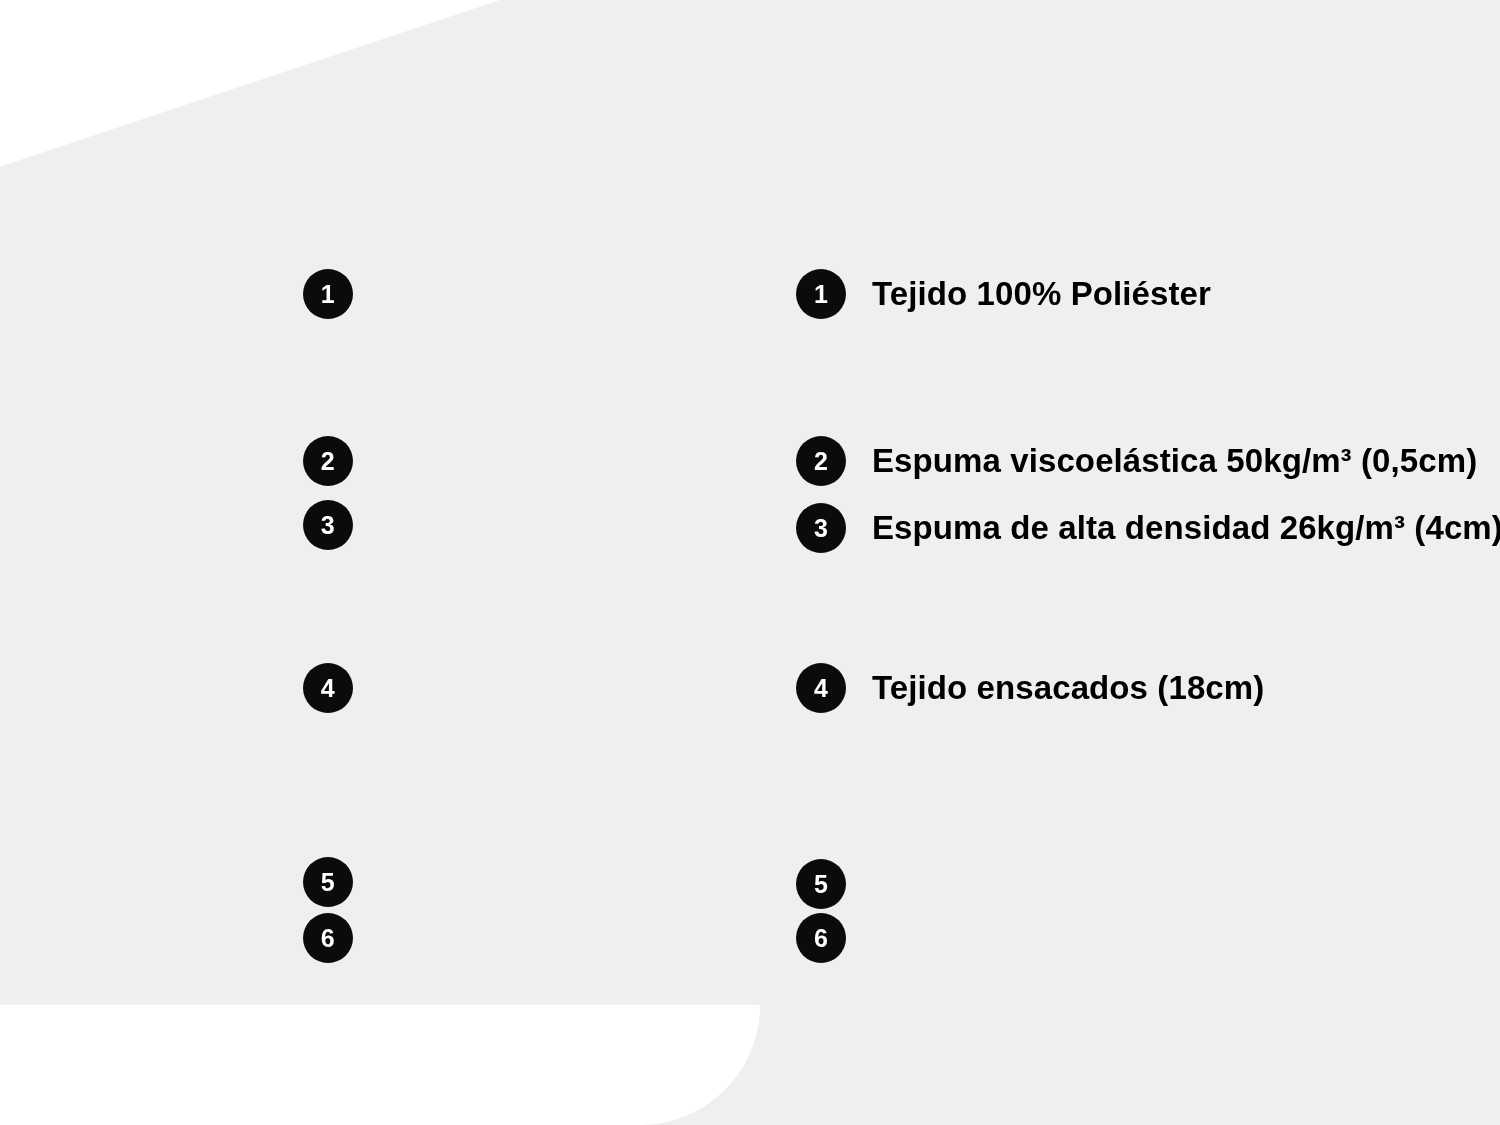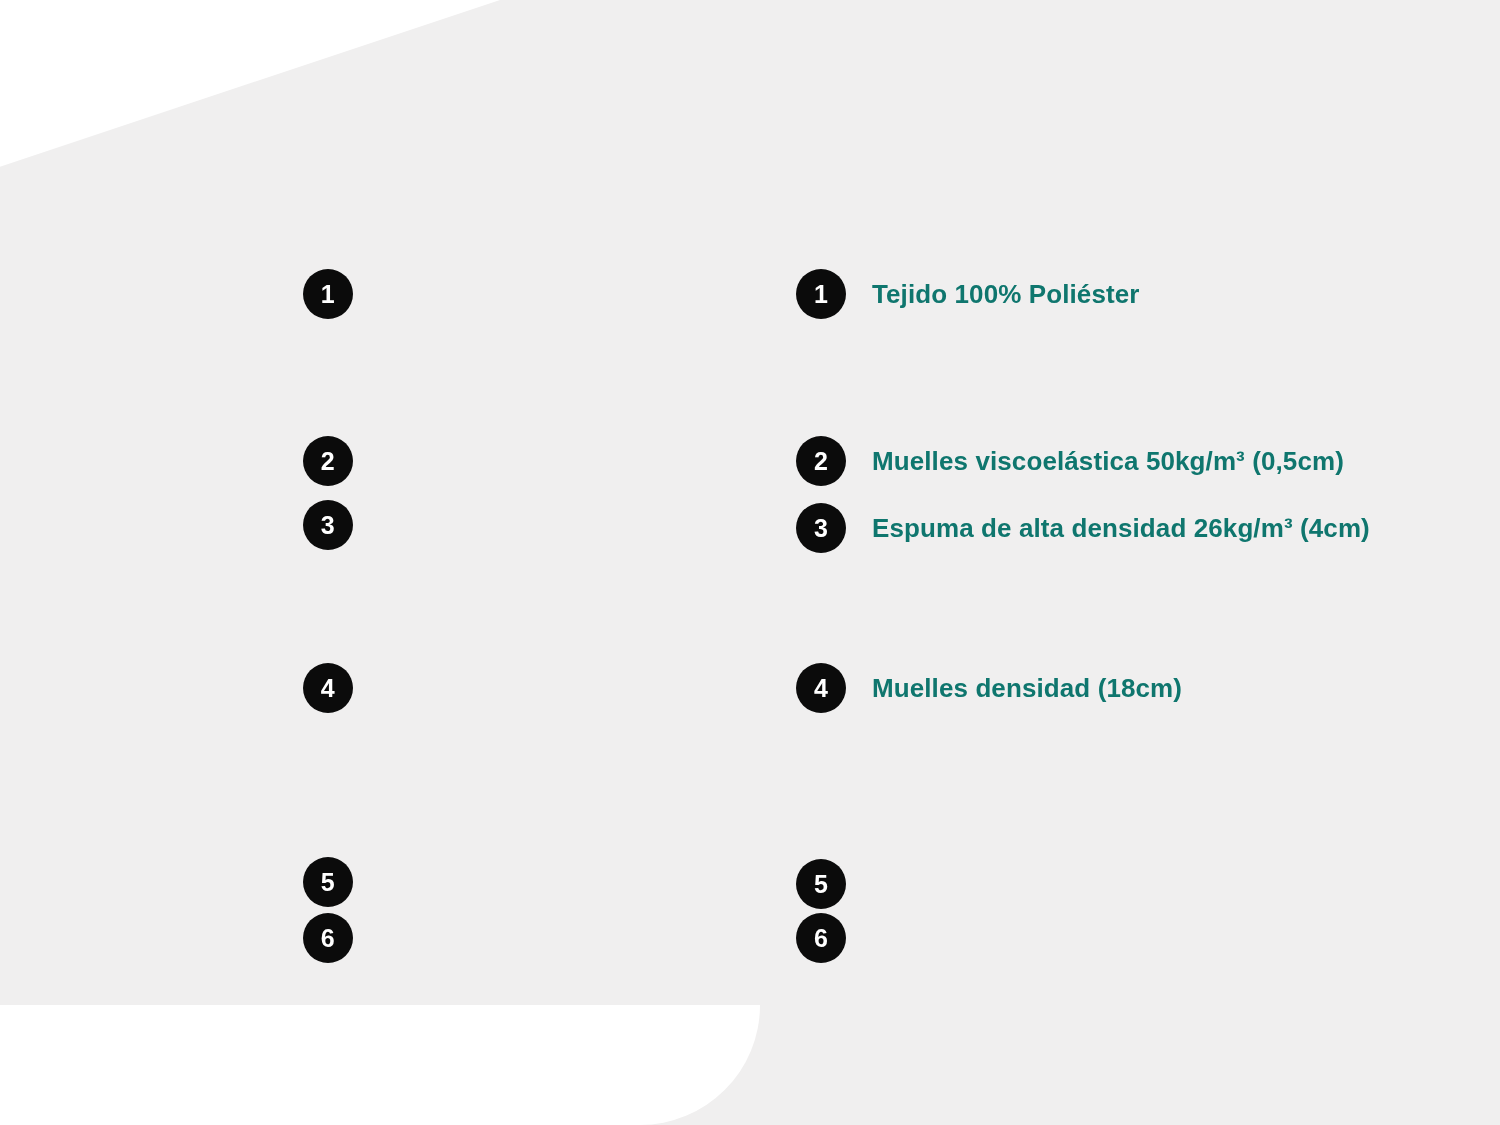--- a/index.html
+++ b/index.html
@@ -291,23 +291,23 @@
     background: #0b0b0b;
     color: #ffffff;
     font-size: 25px;
     font-weight: 600;
     display: flex;
     align-items: center;
     justify-content: center;
     line-height: 1;
   }
   .legend-text {
-    font-size: 26px;
+    font-size: 33px;
     font-weight: 600;
-    color: #0f766e;
+    color: #000000;
     letter-spacing: .1px;
   }
 </style>
 </head>
 <body>
 
 <div id="stage">
 
   <div class="bg-diag-tl"></div>
   <div class="bg-round-bl"></div>
@@ -356,31 +356,31 @@
 
   <div id="legend">
 
     <div class="legend-row" style="top:269px;">
       <span class="legend-badge">1</span>
       <span class="legend-text">Tejido 100% Poliéster</span>
     </div>
 
     <div class="legend-row" style="top:436px;">
       <span class="legend-badge">2</span>
-      <span class="legend-text">Muelles viscoelástica 50kg/m³ (0,5cm)</span>
+      <span class="legend-text">Espuma viscoelástica 50kg/m³ (0,5cm)</span>
     </div>
 
     <div class="legend-row" style="top:503px;">
       <span class="legend-badge">3</span>
       <span class="legend-text">Espuma de alta densidad 26kg/m³ (4cm)</span>
     </div>
 
     <div class="legend-row" style="top:663px;">
       <span class="legend-badge">4</span>
-      <span class="legend-text">Muelles densidad (18cm)</span>
+      <span class="legend-text">Tejido ensacados (18cm)</span>
     </div>
 
     <div class="legend-row" style="top:859px;">
       <span class="legend-badge">5</span>
     </div>
 
     <div class="legend-row" style="top:913px;">
       <span class="legend-badge">6</span>
     </div>
 

